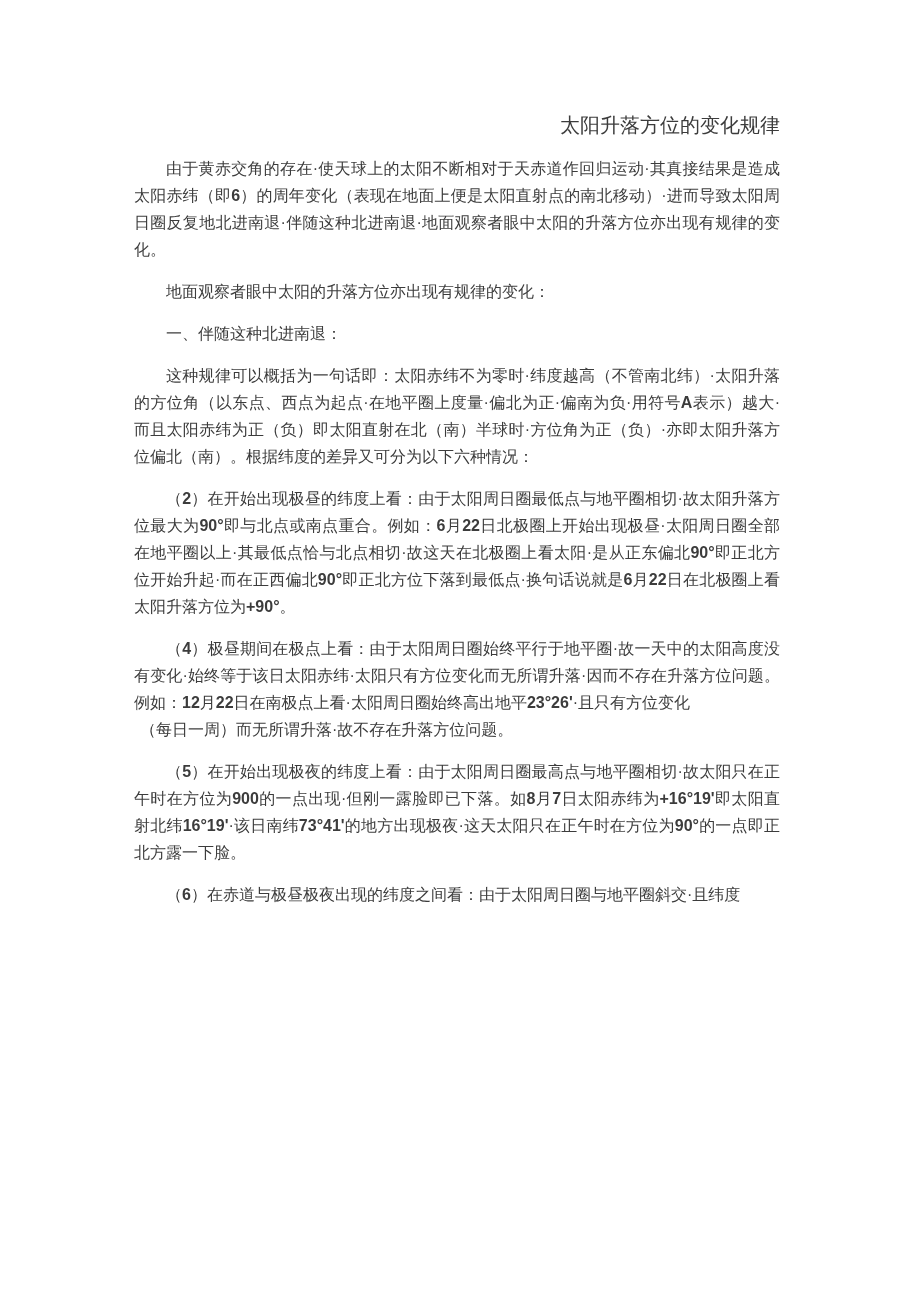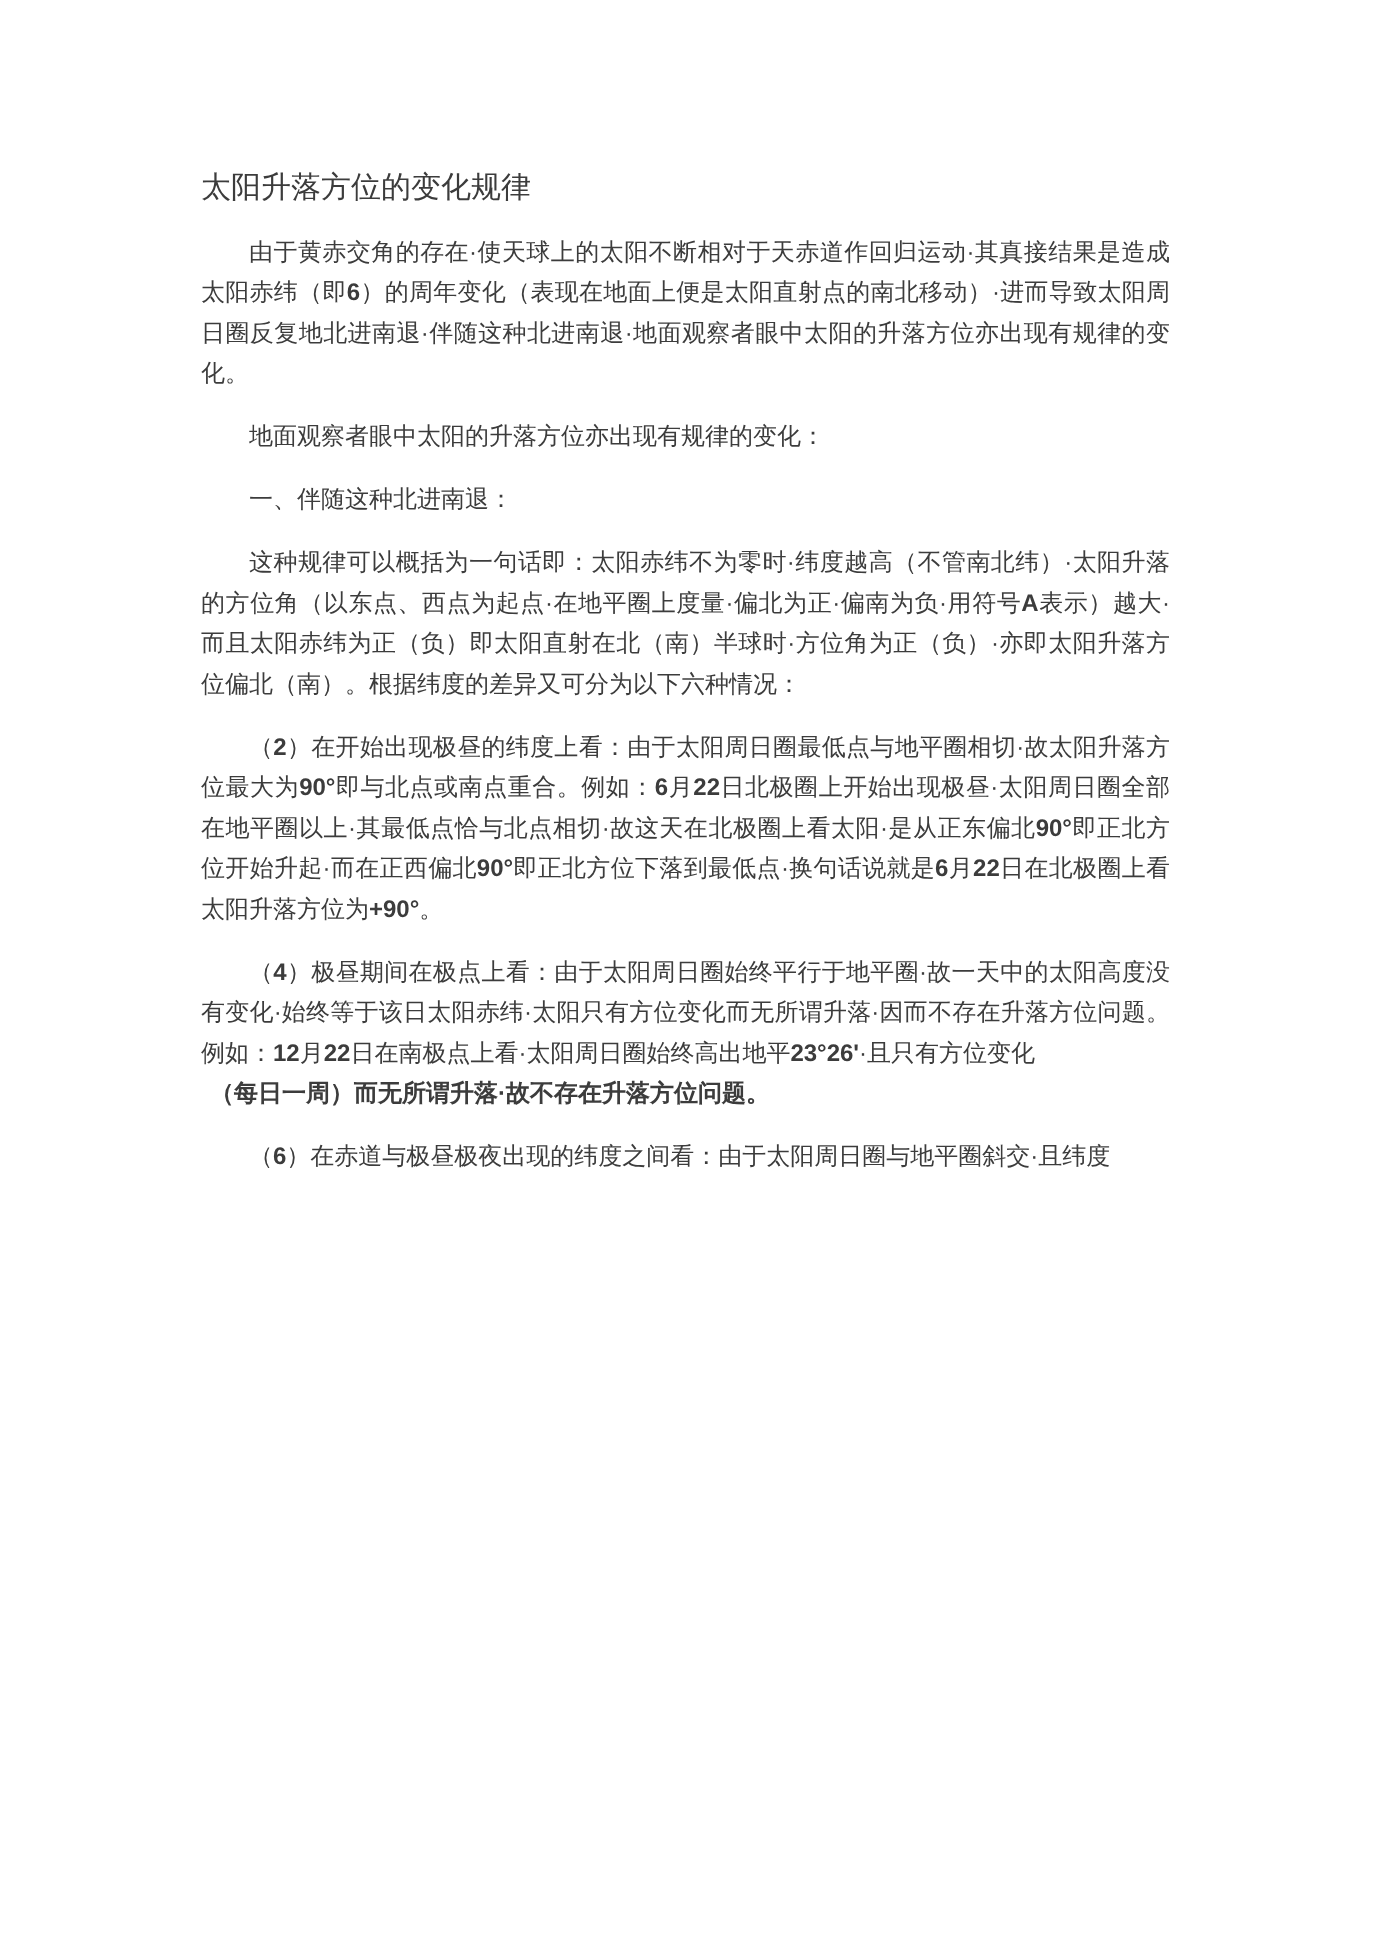--- a/index.html
+++ b/index.html
@@ -20,37 +20,36 @@
     height: 1302px;
     background: #ffffff;
   }
   .content {
     padding: 0 140px 0 134px;
   }
   .doc-title {
     font-size: 20px;
     font-weight: 400;
     line-height: 30px;
-    text-align: left;
+    text-align: right;
     margin: 110px 0 0 0;
   }
   p.para, p.para-cont {
     font-size: 16px;
     line-height: 27px;
     margin: 15px 0 0 0;
     text-align: justify;
     text-indent: 2em;
     word-break: break-all;
   }
   p.para-first {
   }
   p.para-cont {
     margin-top: 0;
     text-indent: 6px;
-    font-weight: bold;
   }
   b { font-weight: 700; }
 </style>
 </head>
 <body>
 
 <div class="page">
   <div class="content">
 
     <h1 class="doc-title">太阳升落方位的变化规律</h1>
@@ -64,17 +63,18 @@
     <p class="para">这种规律可以概括为一句话即：太阳赤纬不为零时·纬度越高（不管南北纬）·太阳升落的方位角（以东点、西点为起点·在地平圈上度量·偏北为正·偏南为负·用符号<b>A</b>表示）越大·而且太阳赤纬为正（负）即太阳直射在北（南）半球时·方位角为正（负）·亦即太阳升落方位偏北（南）。根据纬度的差异又可分为以下六种情况：</p>
 
 
     <p class="para">（<b>2</b>）在开始出现极昼的纬度上看：由于太阳周日圈最低点与地平圈相切·故太阳升落方位最大为<b>90°</b>即与北点或南点重合。例如：<b>6</b>月<b>22</b>日北极圈上开始出现极昼·太阳周日圈全部在地平圈以上·其最低点恰与北点相切·故这天在北极圈上看太阳·是从正东偏北<b>90°</b>即正北方位开始升起·而在正西偏北<b>90°</b>即正北方位下落到最低点·换句话说就是<b>6</b>月<b>22</b>日在北极圈上看太阳升落方位为<b>+90°</b>。</p>
 
 
     <p class="para">（<b>4</b>）极昼期间在极点上看：由于太阳周日圈始终平行于地平圈·故一天中的太阳高度没有变化·始终等于该日太阳赤纬·太阳只有方位变化而无所谓升落·因而不存在升落方位问题。例如：<b>12</b>月<b>22</b>日在南极点上看·太阳周日圈始终高出地平<b>23°26'</b>·且只有方位变化</p>
 
     <p class="para-cont">（每日一周）而无所谓升落·故不存在升落方位问题。</p>
 
+    <p class="para">（<b>5</b>）在开始出现极夜的纬度上看：由于太阳周日圈最高点与地平圈相切·故太阳只在正午时在方位为<b>900</b>的一点出现·但刚一露脸即已下落。如<b>8</b>月<b>7</b>日太阳赤纬为<b>+16°19'</b>即太阳直射北纬<b>16°19'</b>·该日南纬<b>73°41'</b>的地方出现极夜·这天太阳只在正午时在方位为<b>90°</b>的一点即正北方露一下脸。</p>
 
     <p class="para">（<b>6</b>）在赤道与极昼极夜出现的纬度之间看：由于太阳周日圈与地平圈斜交·且纬度</p>
 
   </div>
 </div>
 
 </body></html>

